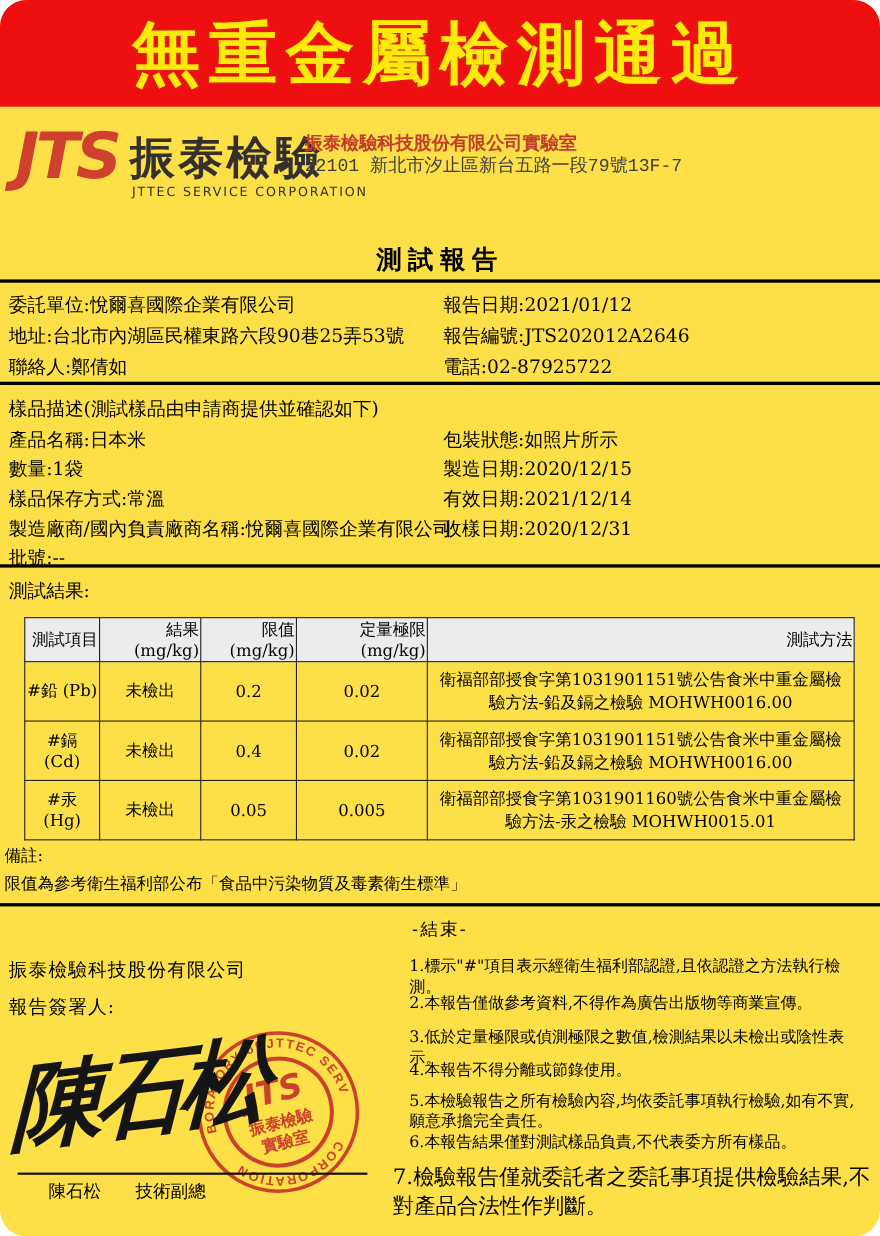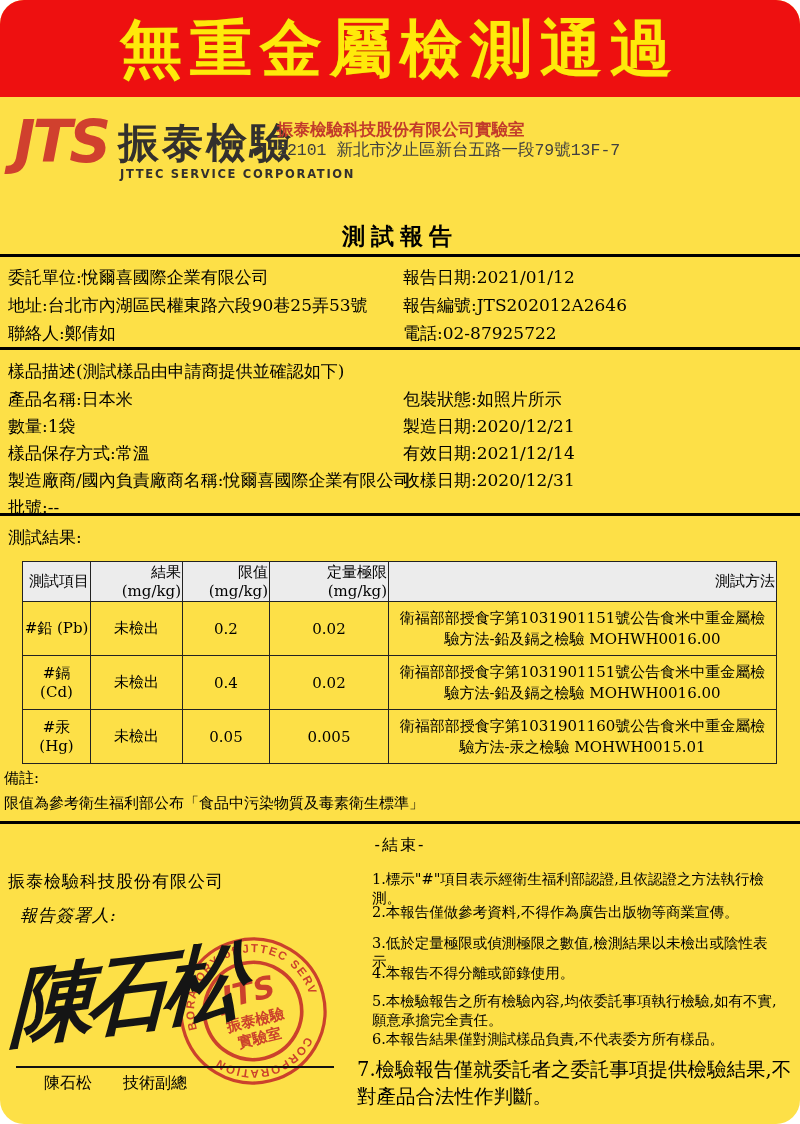--- a/index.html
+++ b/index.html
@@ -11,21 +11,21 @@
             display:flex; align-items:center; justify-content:center; }
   .banner-text { font-family:"DejaVu Sans", sans-serif; font-weight:900; font-size:62px;
                  color:#ffe90a; letter-spacing:8px; text-shadow:0 0 1px #a88a00; white-space:nowrap; }
 
   
   .logo-jts { position:absolute; left:14px; top:108px; font:italic 900 58px "DejaVu Sans", sans-serif;
               color:#d0402e; letter-spacing:-3px; }
   .logo-cn  { position:absolute; left:118px; top:116px; font-family:"DejaVu Sans", sans-serif;
               font-weight:900; font-size:41px; color:#33302d; letter-spacing:3px; white-space:nowrap; }
   .logo-en  { position:absolute; left:120px; top:167px; font-family:"DejaVu Sans", sans-serif;
-              font-weight:bold; font-size:11.5px; color:#33302d; letter-spacing:1.7px; white-space:nowrap; }
+              font-weight:normal; font-size:11.5px; color:#33302d; letter-spacing:1.7px; white-space:nowrap; }
   .lab-info { position:absolute; left:277px; top:121px; font-family:Liberation Mono, monospace;
               font-size:16.5px; line-height:19.5px; color:#404040; white-space:nowrap; }
   .lab-name { font-weight:bold; color:#c23b2b; }
   .red-label { color:#c23b2b; }
 
   
   .doc-title { position:absolute; left:0; top:221px; width:800px; text-align:center;
                font-size:23px; font-weight:bold; letter-spacing:6px; }
   .hr { position:absolute; left:0; width:800px; border-top:3px solid #000; height:0; }
   .hr1 { top:254px; } .hr2 { top:347px; } .hr3 { top:513px; } .hr4 { top:821px; }
@@ -43,21 +43,21 @@
                   font-weight:normal; font-family:"DejaVu Serif", serif; }
   table.results th { height:35px; background:#ececec; font-size:15px;text-align:right; }
   table.results td { height:51px; font-size:15px; }
   td.method { font-size:13.5px; line-height:21px; padding:0 8px; }
   .c1{width:68px}.c2{width:92px}.c3{width:87px}.c4{width:119px}.c5{width:388px}
 
   
   .end-marker { position:absolute; left:0; top:835px; width:800px; text-align:center;
                 font-size:16px; letter-spacing:2px; }
   .footer-company { position:absolute; left:8px; top:870px; font-size:17px; letter-spacing:1px; }
-  .signer-label   { position:absolute; left:20px; top:904px; font-size:17px; letter-spacing:1px;font-style:italic; }
+  .signer-label   { position:absolute; left:8px; top:904px; font-size:17px; letter-spacing:1px; }
 
   .note { position:absolute; left:372px; width:418px; font-size:14.5px; line-height:19px; }
   .n0{top:870px}.n1{top:903px}.n2{top:934px}.n3{top:964px}.n4{top:992px}.n5{top:1030px}
   .note-large { position:absolute; left:357px; top:1056px; width:438px; font-size:19.5px;
                 line-height:27px; }
 
   
   .signature-script { position:absolute; left:10px; top:952px; z-index:3;
                       font:italic bold 84px "DejaVu Serif", serif; color:#151515;
                       letter-spacing:-7px; transform:rotate(-7deg) skewX(-8deg);
@@ -103,21 +103,21 @@
   <div class="kv col-r" style="top:322px">電話:02-87925722</div>
   <div class="hr hr2"></div>
 
   <div class="kv col-l" style="top:360px">樣品描述(測試樣品由申請商提供並確認如下)</div>
   <div class="kv col-l" style="top:388px">產品名稱:日本米</div>
   <div class="kv col-l" style="top:415px">數量:1袋</div>
   <div class="kv col-l" style="top:442px">樣品保存方式:常溫</div>
   <div class="kv col-l" style="top:469px">製造廠商/國內負責廠商名稱:悅爾喜國際企業有限公司</div>
   <div class="kv col-l" style="top:496px">批號:--</div>
   <div class="kv col-r" style="top:388px">包裝狀態:如照片所示</div>
-  <div class="kv col-r" style="top:415px">製造日期:2020/12/21</div>
+  <div class="kv col-r" style="top:415px">製造日期:2020/12/15</div>
   <div class="kv col-r" style="top:442px">有效日期:2021/12/14</div>
   <div class="kv col-r" style="top:469px">收樣日期:2020/12/31</div>
   <div class="hr hr3"></div>
 
   <div class="results-label">測試結果:</div>
   <table class="results">
     <colgroup>
         <col class="c1">
         <col class="c2">
         <col class="c3">

